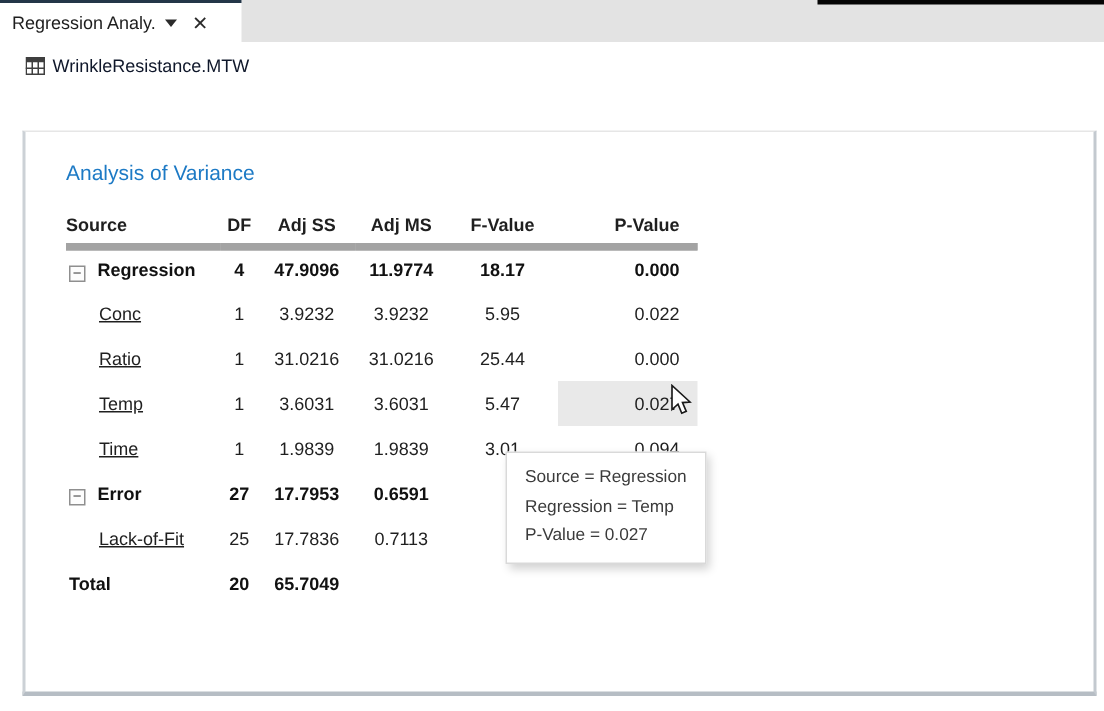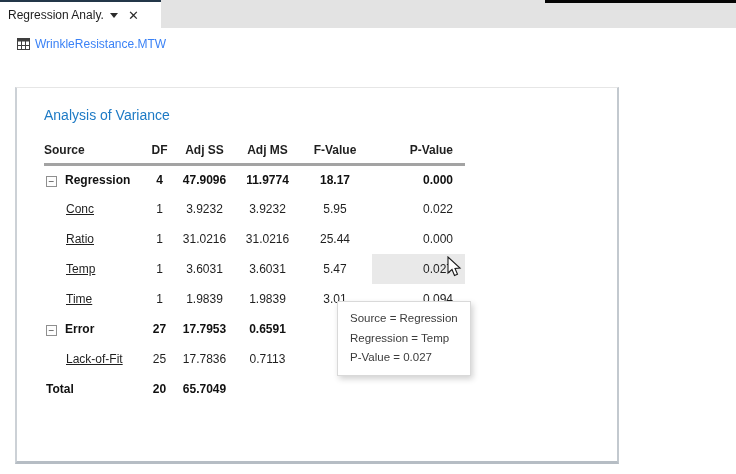--- a/index.html
+++ b/index.html
@@ -13,33 +13,33 @@
   .tab { position:absolute; left:0; top:0; width:161px; height:28px; background:#fff;
          border-top:2px solid #233648; display:flex; align-items:center; cursor:default; }
   .tab-label { font-size:12px; color:#1e1e1e; padding-left:8px; width:104px;
                white-space:nowrap; overflow:hidden; }
   .tab-caret { width:0; height:0; border-left:4px solid transparent; border-right:4px solid transparent;
                border-top:5px solid #2b2b2b; margin-left:6px; }
   .tab-close { margin-left:10px; font-size:13px; color:#2b2b2b; line-height:13px; }
 
   
   .ws-row { position:absolute; left:17px; top:37px; display:flex; align-items:center; }
-  .ws-name { font-size:12px; color:#3b82f6; margin-left:5px; }
+  .ws-name { font-size:12px; color:#0f172a; margin-left:5px; }
   .doc-title { position:absolute; left:17px; top:59px; font-size:15.5px; color:#3c3c3c; }
 
   
-  .panel { position:absolute; left:15px; top:87px; width:604px; height:377px; background:#fff;
+  .panel { position:absolute; left:15px; top:87px; width:716px; height:377px; background:#fff;
            border-top:1px solid #e6e6e6; border-left:2px solid #ccd1d6;
            border-right:2px solid #c3c9cf; border-bottom:3px solid #b6bdc4; }
   .section-title { position:absolute; left:27px; top:19px; font-size:14px; color:#1d7ac5; }
 
   
   table.anova { position:absolute; left:27px; top:50px; border-collapse:collapse; table-layout:fixed; }
   table.anova th, table.anova td { font-size:12px; color:#1f1f1f; white-space:nowrap; overflow:hidden; }
-  thead th { font-weight:bold; height:26px; vertical-align:middle; border-bottom:3px solid #a3a3a3; }
+  thead th { font-weight:bold; height:26px; vertical-align:middle; border-bottom:5px solid #a3a3a3; }
   tbody td { height:30px; vertical-align:middle; }
   .c-src { text-align:left; }
   .c-num { text-align:center; padding-right:2px; }
   .c-p   { text-align:right; padding-right:12px; }
   td.c-src { padding-left:2px; }
   tr.lvl1 td.c-src { padding-left:22px;text-decoration:underline; }
   tr.bold td { font-weight:bold; color:#111; }
   td.hl { background:#e9e9e9; }
   .collapse-box { display:inline-block; width:11px; height:11px; border:1px solid #8f8f8f; background:#fdfdfd;
                   font-size:10px; line-height:9px; text-align:center; color:#444; margin-right:8px;

